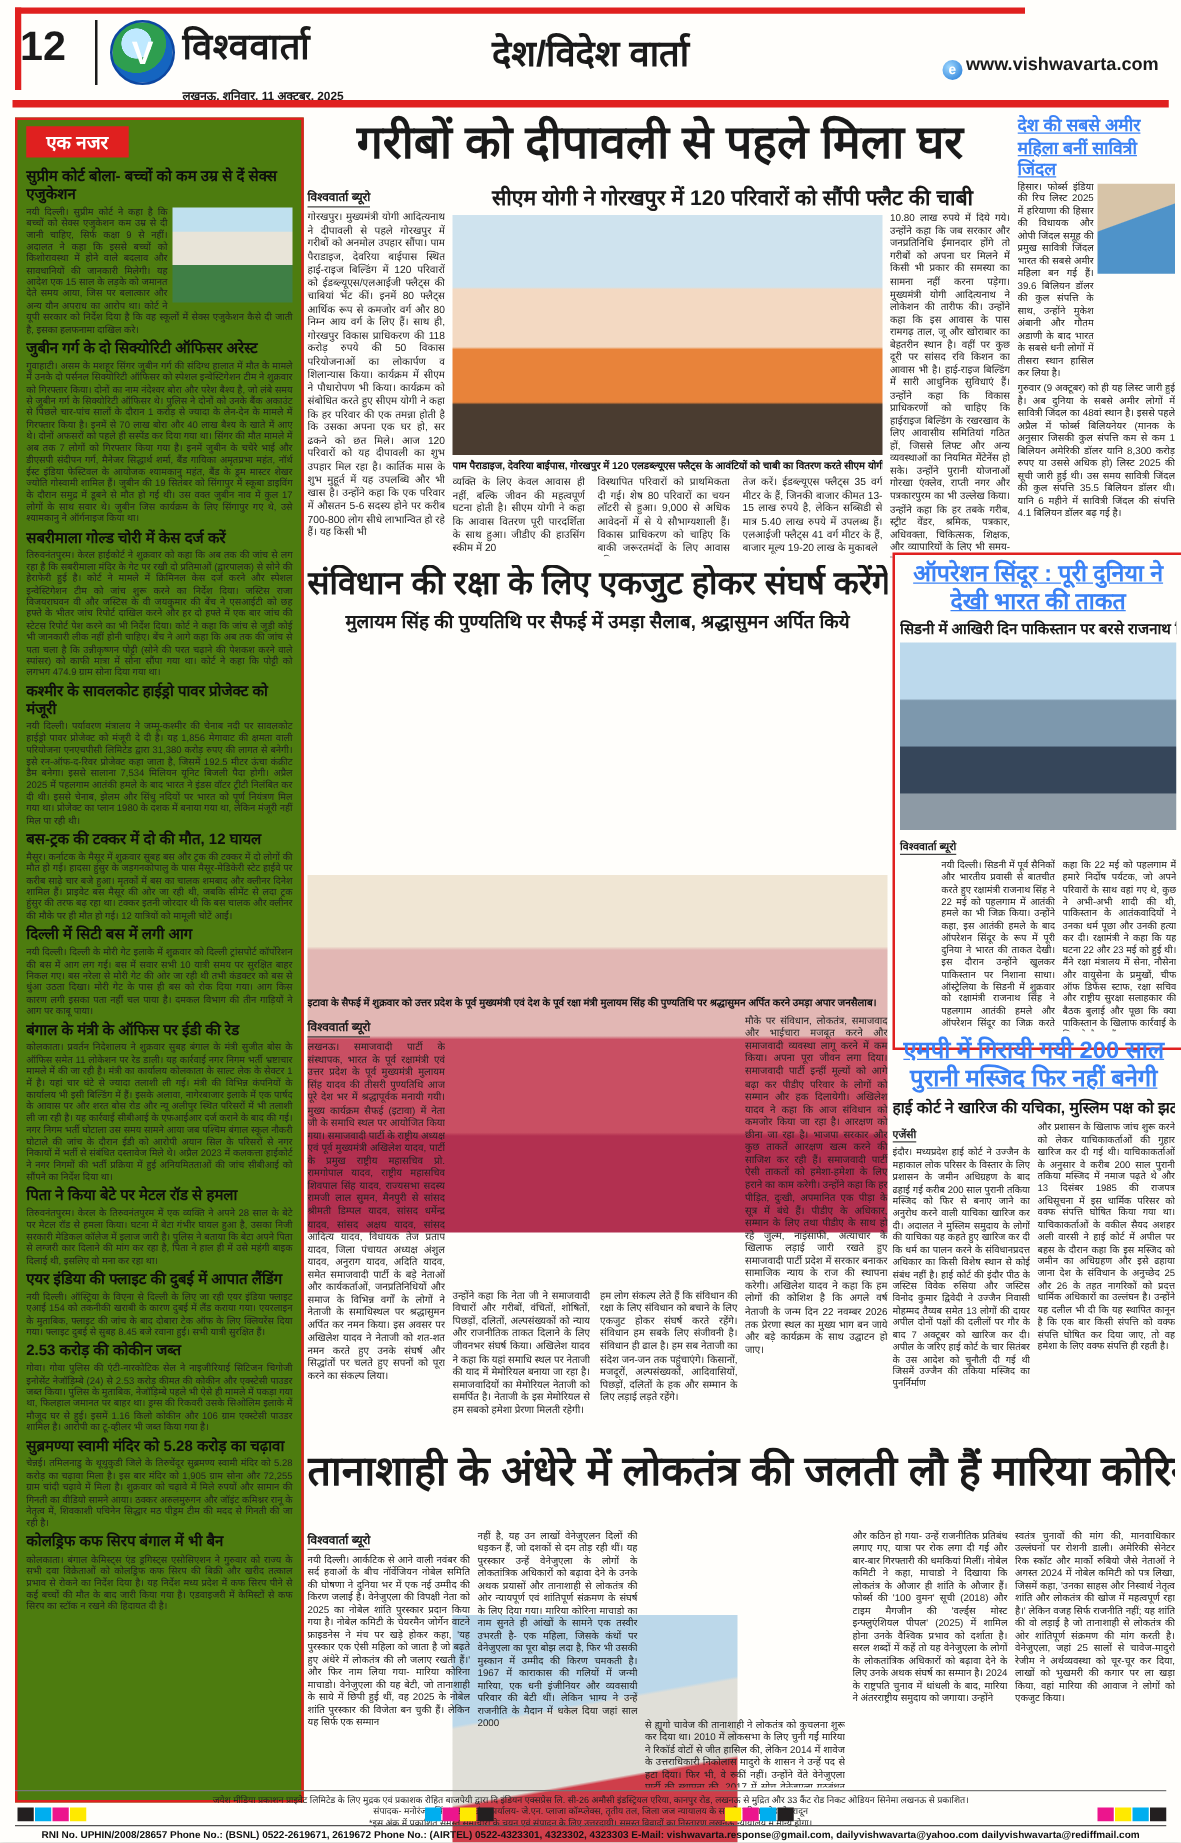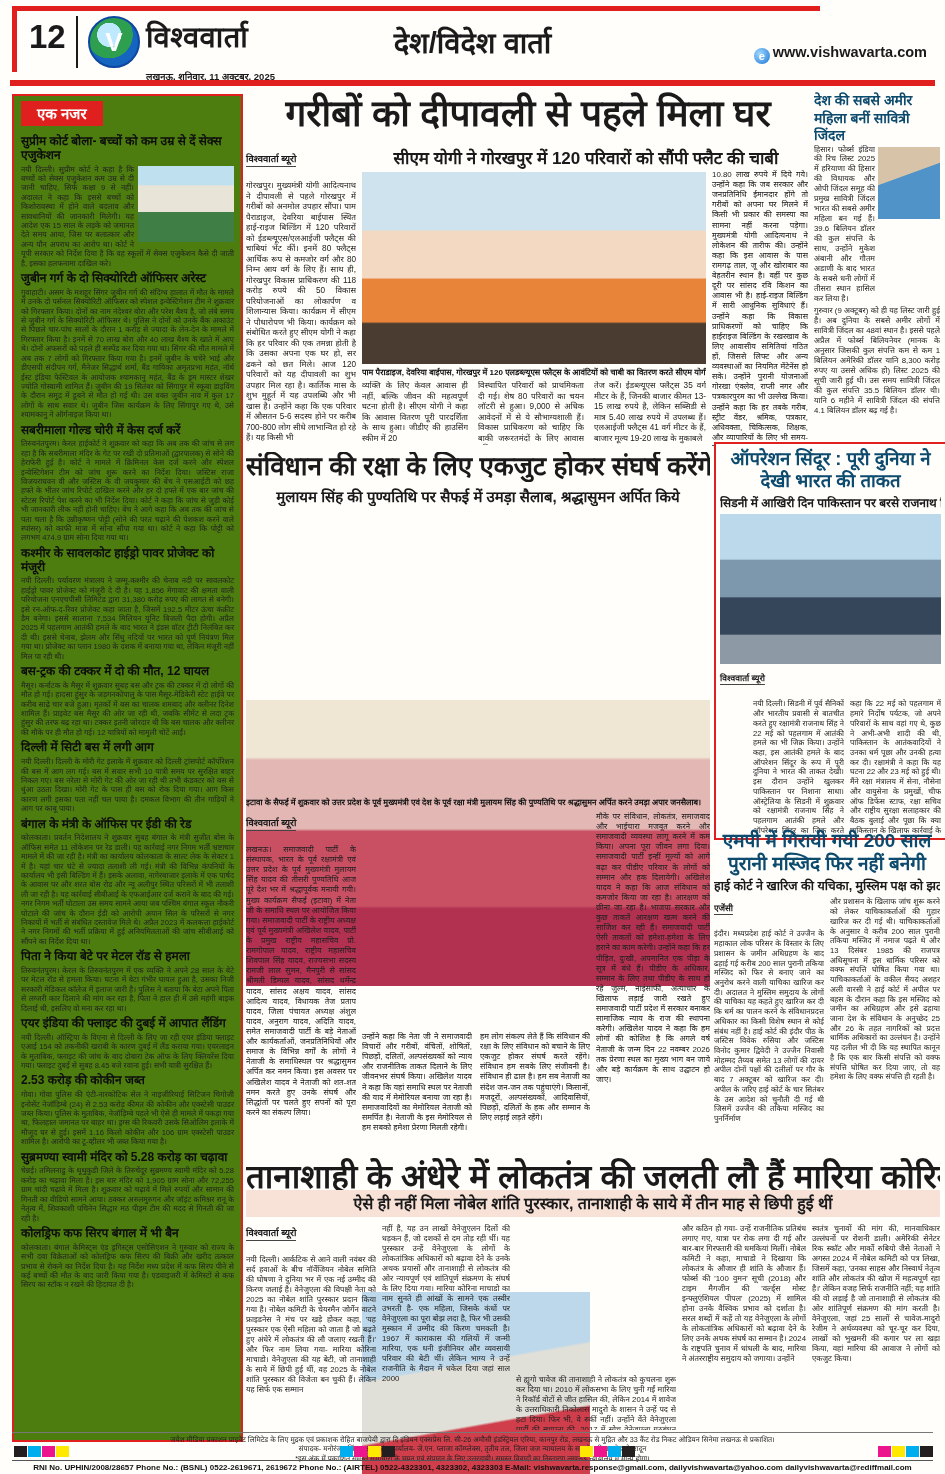--- a/index.html
+++ b/index.html
@@ -1,22 +1,22 @@
 <!DOCTYPE html>
 <html lang="hi"><head>
 <meta charset="utf-8">
 <style>
   html,body{margin:0;padding:0;background:#e9e9e6;}
   .page{position:relative;width:945px;height:1474px;margin:0 auto;background:#fffefb;
         font-family:"Liberation Sans","DejaVu Sans",sans-serif;color:#1a1a1a;overflow:hidden;
         box-shadow:0 0 4px rgba(0,0,0,.3);}
   .abs{position:absolute;}
   .bodytxt{font-size:8.2px;line-height:1.28;text-align:justify;overflow:hidden;color:#222;}
-  .hl{font-weight:bold;color:#0c4a6e;}
-  .byline{display:inline-block;font-weight:bold;font-size:9.5px;border-bottom:1px solid #444;padding-bottom:1px;margin-bottom:14px;}
+  .hl{font-weight:bold;color:#3b82f6;text-decoration:underline;}
+  .byline{display:inline-block;font-weight:bold;font-size:9.5px;border-bottom:1px solid #444;padding-bottom:1px;margin-bottom:3px;}
   .caption{font-weight:bold;font-size:8px;color:#111;white-space:nowrap;overflow:hidden;}
   .photo{background:#cfd8cf;position:relative;overflow:hidden;}
   
   .red{background:#e0201f;}
   .mast-num{font-size:33px;font-weight:bold;}
   .mast-title{font-size:29px;font-weight:bold;letter-spacing:.5px;}
   .mast-date{font-size:9.5px;font-weight:bold;margin-top:20px;}
   .section-title{font-size:29px;font-weight:bold;}
   .site{font-size:14.5px;font-weight:bold;}
   .eicon{display:inline-block;width:16px;height:16px;border-radius:50%;
@@ -38,21 +38,21 @@
   .cmyk i{width:13px;height:11px;display:block;}
   .c1{background:#00aeef}.c2{background:#ec158d}.c3{background:#ffe900}.c4{background:#231f20}
 </style>
 </head>
 <body>
 
 <div class="page">
 
   <div class="abs red" style="left:12px;top:6px;width:808px;height:5px;"></div>
   <div class="abs red" style="left:12px;top:6px;width:5px;height:66px;"></div>
-  <div class="abs mast-num" style="left:29px;top:18px;">12</div>
+  <div class="abs mast-num" style="left:16px;top:18px;">12</div>
   <div class="abs" style="left:76px;top:16px;width:2px;height:52px;background:#1a1a1a;"></div>
   <div class="abs" style="left:88px;top:16px;width:48px;height:48px;border-radius:50%;
        background:radial-gradient(circle at 40% 35%,#bfe9ff 0 28%,#2e9e4f 29% 55%,#1565c0 56% 100%);
        border:2px solid #0d47a1;color:#fff;font-weight:bold;font-size:26px;text-align:center;line-height:48px;">V</div>
   <div class="abs mast-title" style="left:146px;top:16px;">विश्ववार्ता</div>
   <div class="abs mast-date" style="left:146px;top:50px;">लखनऊ, शनिवार, 11 अक्टूबर, 2025</div>
   <div class="abs section-title" style="left:0;top:22px;width:945px;text-align:center;">देश/विदेश वार्ता</div>
   <div class="abs site" style="right:18px;top:44px;"><span class="eicon">e</span><span>www.vishwavarta.com</span></div>
   <div class="abs red" style="left:10px;top:80px;width:925px;height:6px;"></div>
 
@@ -143,21 +143,20 @@
     <div style="display:flex;gap:6px;">
       <div style="width:50%;">
         <span class="byline" style="font-size:8.5px;">एजेंसी</span>
         <div class="bodytxt" style="height:228px;font-size:7.6px;">इंदौर। मध्यप्रदेश हाई कोर्ट ने उज्जैन के महाकाल लोक परिसर के विस्तार के लिए प्रशासन के जमीन अधिग्रहण के बाद ढहाई गई करीब 200 साल पुरानी तकिया मस्जिद को फिर से बनाए जाने का अनुरोध करने वाली याचिका खारिज कर दी। अदालत ने मुस्लिम समुदाय के लोगों की याचिका यह कहते हुए खारिज कर दी कि धर्म का पालन करने के संविधानप्रदत्त अधिकार का किसी विशेष स्थान से कोई संबंध नहीं है। हाई कोर्ट की इंदौर पीठ के जस्टिस विवेक रुसिया और जस्टिस विनोद कुमार द्विवेदी ने उज्जैन निवासी मोहम्मद तैय्यब समेत 13 लोगों की दायर अपील दोनों पक्षों की दलीलों पर गौर के बाद 7 अक्टूबर को खारिज कर दी। अपील के जरिए हाई कोर्ट के चार सितंबर के उस आदेश को चुनौती दी गई थी जिसमें उज्जैन की तकिया मस्जिद का पुनर्निर्माण</div>
       </div>
       <div class="bodytxt" style="width:50%;height:244px;font-size:7.6px;">और प्रशासन के खिलाफ जांच शुरू करने को लेकर याचिकाकर्ताओं की गुहार खारिज कर दी गई थी। याचिकाकर्ताओं के अनुसार वे करीब 200 साल पुरानी तकिया मस्जिद में नमाज पढ़ते थे और 13 दिसंबर 1985 की राजपत्र अधिसूचना में इस धार्मिक परिसर को वक्फ संपत्ति घोषित किया गया था। याचिकाकर्ताओं के वकील सैयद अशहर अली वारसी ने हाई कोर्ट में अपील पर बहस के दौरान कहा कि इस मस्जिद को जमीन का अधिग्रहण और इसे ढहाया जाना देश के संविधान के अनुच्छेद 25 और 26 के तहत नागरिकों को प्रदत्त धार्मिक अधिकारों का उल्लंघन है। उन्होंने यह दलील भी दी कि यह स्थापित कानून है कि एक बार किसी संपत्ति को वक्फ संपत्ति घोषित कर दिया जाए, तो वह हमेशा के लिए वक्फ संपत्ति ही रहती है।</div>
     </div>
   </div>
 
   <div class="abs h-mid" style="left:246px;top:1158px;width:694px;font-size:33px;">तानाशाही के अंधेरे में लोकतंत्र की जलती लौ हैं मारिया कोरिना माचाडो</div>
-  <div class="abs subbar" style="left:246px;top:1190px;width:694px;height:27px;line-height:27px;font-size:16px;">ऐसे ही नहीं मिला नोबेल शांति पुरस्कार, तानाशाही के साये में तीन माह से छिपी हुई थीं</div>
   <div class="abs" style="left:246px;top:1222px;width:130px;height:208px;">
     <span class="byline">विश्ववार्ता ब्यूरो</span>
     <div class="bodytxt" style="height:190px;font-size:7.8px;">नयी दिल्ली। आर्कटिक से आने वाली नवंबर की सर्द हवाओं के बीच नॉर्वेजियन नोबेल समिति की घोषणा ने दुनिया भर में एक नई उम्मीद की किरण जलाई है। वेनेजुएला की विपक्षी नेता को 2025 का नोबेल शांति पुरस्कार प्रदान किया गया है। नोबेल कमिटी के चेयरमैन जोर्गेन वाटने फ्राइडनेस ने मंच पर खड़े होकर कहा, 'यह पुरस्कार एक ऐसी महिला को जाता है जो बढ़ते हुए अंधेरे में लोकतंत्र की लौ जलाए रखती हैं।' और फिर नाम लिया गया- मारिया कोरिना माचाडो। वेनेजुएला की यह बेटी, जो तानाशाही के साये में छिपी हुई थीं, वह 2025 के नोबेल शांति पुरस्कार की विजेता बन चुकी हैं। लेकिन यह सिर्फ एक सम्मान</div>
   </div>
   <div class="abs bodytxt" style="left:382px;top:1224px;width:128px;height:206px;font-size:7.8px;">नहीं है, यह उन लाखों वेनेजुएलन दिलों की धड़कन हैं, जो दशकों से दम तोड़ रही थीं। यह पुरस्कार उन्हें वेनेजुएला के लोगों के लोकतांत्रिक अधिकारों को बढ़ावा देने के उनके अथक प्रयासों और तानाशाही से लोकतंत्र की ओर न्यायपूर्ण एवं शांतिपूर्ण संक्रमण के संघर्ष के लिए दिया गया। मारिया कोरिना माचाडो का नाम सुनते ही आंखों के सामने एक तस्वीर उभरती है- एक महिला, जिसके कंधों पर वेनेजुएला का पूरा बोझ लदा है, फिर भी उसकी मुस्कान में उम्मीद की किरण चमकती है। 1967 में काराकास की गलियों में जन्मी मारिया, एक धनी इंजीनियर और व्यवसायी परिवार की बेटी थीं। लेकिन भाग्य ने उन्हें राजनीति के मैदान में धकेल दिया जहां साल 2000</div>
 
   <div class="abs bodytxt" style="left:516px;top:1375px;width:160px;height:55px;font-size:7.8px;">से ह्यूगो चावेज की तानाशाही ने लोकतंत्र को कुचलना शुरू कर दिया था। 2010 में लोकसभा के लिए चुनी गईं मारिया ने रिकॉर्ड वोटों से जीत हासिल की, लेकिन 2014 में शावेज के उत्तराधिकारी निकोलास मादुरो के शासन ने उन्हें पद से हटा दिया। फिर भी, वे रुकीं नहीं। उन्होंने वेंते वेनेजुएला पार्टी की स्थापना की, 2017 में सोच वेनेजुएला गठबंधन बनाया। यह एक ऐसा धागा था जो विपक्षी दलों को एक सूत्र में बांधता था। इसके बाद का सफर</div>
   <div class="abs bodytxt" style="left:682px;top:1224px;width:124px;height:206px;font-size:7.8px;">और कठिन हो गया- उन्हें राजनीतिक प्रतिबंध लगाए गए, यात्रा पर रोक लगा दी गई और बार-बार गिरफ्तारी की धमकियां मिलीं। नोबेल कमिटी ने कहा, माचाडो ने दिखाया कि लोकतंत्र के औजार ही शांति के औजार हैं। फोर्ब्स की '100 वुमन' सूची (2018) और टाइम मैगजीन की 'वर्ल्ड्स मोस्ट इन्फ्लुएंशियल पीपल' (2025) में शामिल होना उनके वैश्विक प्रभाव को दर्शाता है। सरल शब्दों में कहें तो यह वेनेजुएला के लोगों के लोकतांत्रिक अधिकारों को बढ़ावा देने के लिए उनके अथक संघर्ष का सम्मान है। 2024 के राष्ट्रपति चुनाव में धांधली के बाद, मारिया ने अंतरराष्ट्रीय समुदाय को जगाया। उन्होंने</div>
   <div class="abs bodytxt" style="left:812px;top:1224px;width:128px;height:206px;font-size:7.8px;">स्वतंत्र चुनावों की मांग की, मानवाधिकार उल्लंघनों पर रोशनी डाली। अमेरिकी सेनेटर रिक स्कॉट और मार्को रुबियो जैसे नेताओं ने अगस्त 2024 में नोबेल कमिटी को पत्र लिखा, जिसमें कहा, 'उनका साहस और निस्वार्थ नेतृत्व शांति और लोकतंत्र की खोज में महत्वपूर्ण रहा है।' लेकिन वजह सिर्फ राजनीति नहीं; यह शांति की वो लड़ाई है जो तानाशाही से लोकतंत्र की ओर शांतिपूर्ण संक्रमण की मांग करती है। वेनेजुएला, जहां 25 सालों से चावेज-मादुरो रेजीम ने अर्थव्यवस्था को चूर-चूर कर दिया, लाखों को भुखमरी की कगार पर ला खड़ा किया, वहां मारिया की आवाज ने लोगों को एकजुट किया।</div>
 

